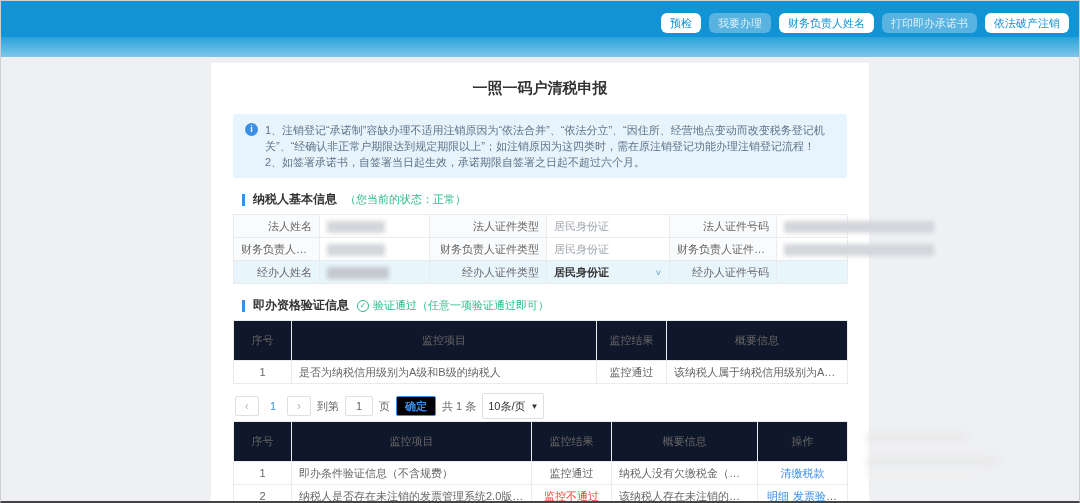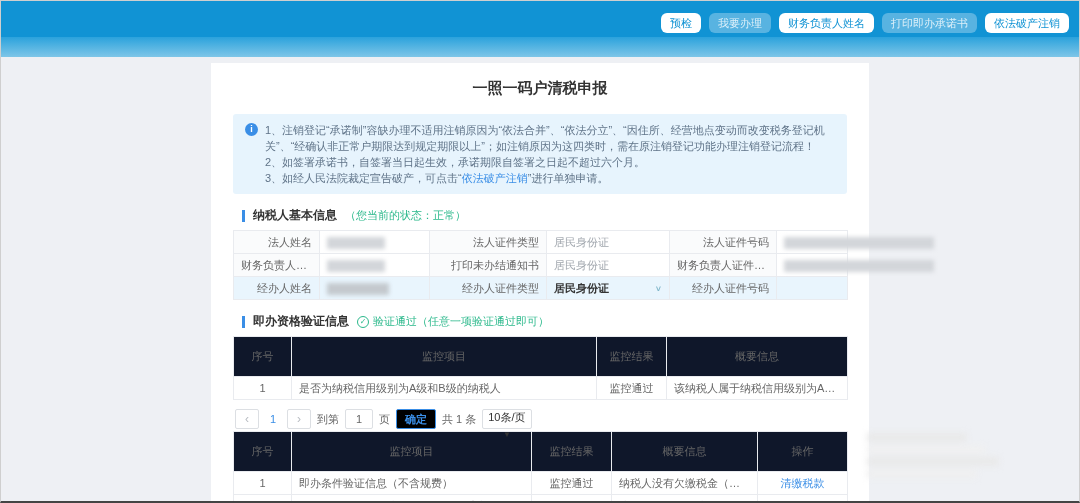--- a/index.html
+++ b/index.html
@@ -52,21 +52,21 @@
   .blur.w-name-dk { width:62px; background:#c4c9ce; }
   .blur.w-id { width:150px; }
 
   
   .pg { display:flex; align-items:center; gap:6px; margin:9px 0 2px 2px; font-size:11px; color:#666; }
   .pg .nav { width:24px; height:20px; border:1px solid #dcdfe3; border-radius:2px; display:flex; align-items:center; justify-content:center; color:#b8bcc2; background:#fff; cursor:pointer; font-size:12px; }
   .pg .page { min-width:16px; height:20px; line-height:20px; text-align:center; color:#8b9099; cursor:pointer; }
   .pg .page.active { color:#3a8ee6; }
   .pg input { width:28px; height:20px; border:1px solid #dcdfe3; border-radius:2px; text-align:center; font-size:11px; color:#666; }
   .pg .confirm { height:20px; padding:0 8px; border:1px solid #3a8ee6; color:#3a8ee6; background:#000000; border-radius:2px; font-size:11px; font-weight:bold; cursor:pointer; }
-  .pg .sizebox { height:20px; border:1px solid #dcdfe3; border-radius:2px; padding:0 5px; display:flex; align-items:center; gap:5px; background:#fff; color:#333; cursor:pointer;flex-direction:column; }
+  .pg .sizebox { height:20px; border:1px solid #dcdfe3; border-radius:2px; padding:12px 5px; display:flex; align-items:center; gap:5px; background:#fff; color:#333; cursor:pointer; }
   .pg .sizebox .chev2 { font-size:8px; color:#333; }
 
   
   .wm { position:absolute; right:72px; top:432px; width:140px; height:48px; filter:blur(3px); z-index:1; }
   .wm div { background:#e9e9e9; border-radius:1px; margin-bottom:4px; }
   .wm .l1 { width:100px; height:9px; }
   .wm .l2 { width:118px; height:7px; background:#f0f0f0; }
   .wm .l3 { width:132px; height:9px; }
   .wm .l4 { width:110px; height:8px; background:#efefef; }
 </style>
@@ -86,21 +86,20 @@
     <button class="tb-btn">依法破产注销</button>
   </div>
 
   <div class="card">
     <div class="page-title">一照一码户清税申报</div>
 
     <div class="notice">
       <i class="info-icon">i</i>
       <div>1、注销登记“承诺制”容缺办理不适用注销原因为“依法合并”、“依法分立”、“因住所、经营地点变动而改变税务登记机关”、“经确认非正常户期限达到规定期限以上”；如注销原因为这四类时，需在原注销登记功能办理注销登记流程！</div>
       <div>2、如签署承诺书，自签署当日起生效，承诺期限自签署之日起不超过六个月。</div>
-      <div><span>3、如经人民法院裁定宣告破产，可点击“</span><span class="link">依法破产注销</span><span>”进行单独申请。</span></div>
     </div>
 
     <div class="sec">
       <span class="bar"></span>
       <span class="t">纳税人基本信息</span>
       <span class="status-green">（您当前的状态：正常）</span>
     </div>
     <table>
       <colgroup>
           <col style="width:86px">
@@ -115,21 +114,21 @@
         <td class="lbl">法人姓名</td>
         <td><span class="blur w-name"></span></td>
         <td class="lbl">法人证件类型</td>
         <td class="val-dim">居民身份证</td>
         <td class="lbl">法人证件号码</td>
         <td style="overflow:visible"><span class="blur w-id"></span></td>
       </tr>
       <tr>
         <td class="lbl">财务负责人姓名</td>
         <td><span class="blur w-name"></span></td>
-        <td class="lbl">打印未办结通知书</td>
+        <td class="lbl">财务负责人证件类型</td>
         <td class="val-dim">居民身份证</td>
         <td class="lbl">财务负责人证件号码</td>
         <td style="overflow:visible"><span class="blur w-id"></span></td>
       </tr>
       <tr class="row-edit">
         <td class="lbl">经办人姓名</td>
         <td><span class="blur w-name-dk"></span></td>
         <td class="lbl">经办人证件类型</td>
         <td>
               <span class="dd">

